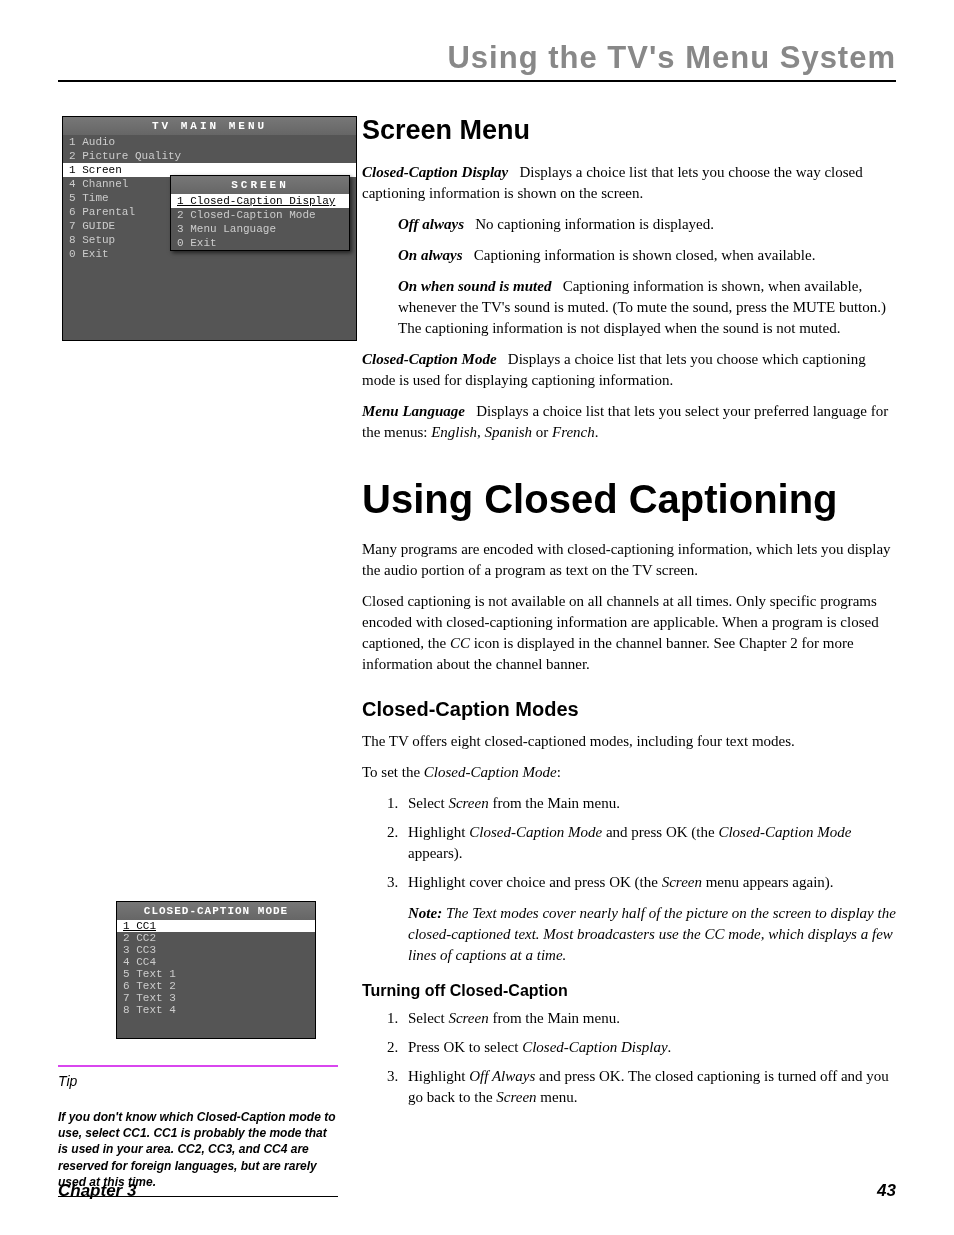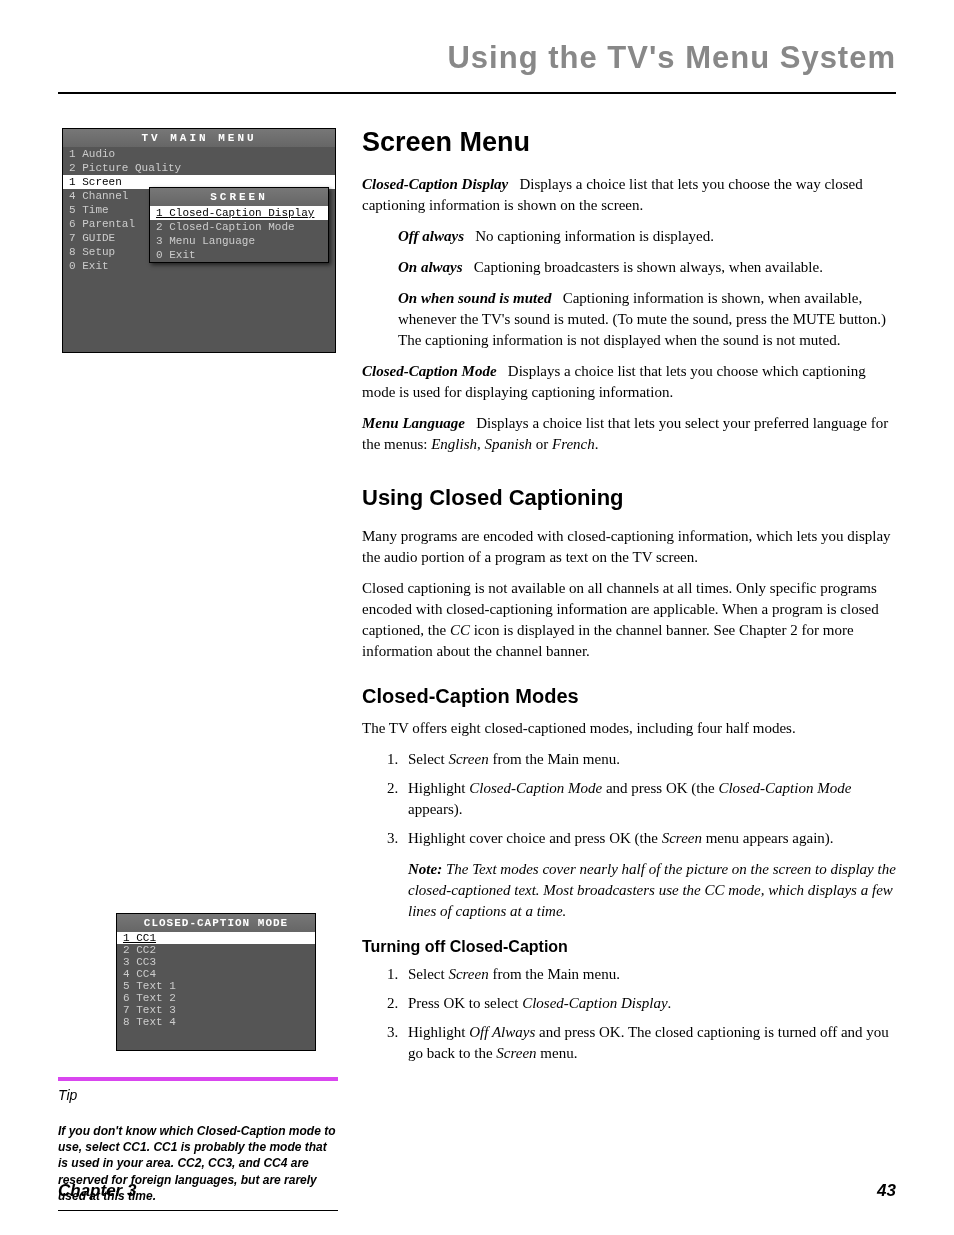--- a/index.html
+++ b/index.html
@@ -13,21 +13,21 @@
     padding: 40px 58px 40px 58px;
   }
   .page-title {
     font-family: Arial, Helvetica, sans-serif;
     font-weight: 900;
     font-size: 31px;
     color: #888;
     text-align: right;
     letter-spacing: 1px;
     border-bottom: 2px solid #000;
-    padding-bottom: 16px;
+    padding-bottom: 4px;
     margin-bottom: 30px;
   }
   .columns {
     display: flex;
     gap: 24px;
   }
   .left-col {
     width: 280px;
     flex-shrink: 0;
   }
@@ -36,21 +36,21 @@
     font-size: 15px;
     line-height: 1.4;
   }
   .right-col h1 {
     font-family: Arial, Helvetica, sans-serif;
     font-weight: bold;
     font-size: 27px;
     margin-bottom: 12px;
   }
   .right-col h1.big {
-    font-size: 22px;
+    font-size: 40px;
     margin-top: 28px;
   }
   .right-col h2 {
     font-family: Arial, Helvetica, sans-serif;
     font-weight: bold;
     font-size: 20px;
     margin-top: 20px;
     margin-bottom: 8px;
   }
   .right-col h3 {
@@ -68,21 +68,21 @@
   ol li { padding-left: 6px; margin-bottom: 8px; }
 
   
   .tvmenu {
     background: #555;
     border: 1px solid #000;
     font-family: 'Courier New', monospace;
     font-size: 11px;
     color: #ccc;
     position: relative;
-    width: 274px;
+    width: 295px;
     height: 225px;
     margin-left:4px;
     margin-top:4px;
   }
   .tvmenu .titlebar {
     background: linear-gradient(#777,#666);
     color: #fff;
     font-weight: bold;
     letter-spacing: 3px;
     text-align: center;
@@ -131,21 +131,21 @@
     font-size:11px;
   }
   .ccmenu .row { padding: 0px 6px; }
   .ccmenu .row.sel-white { background:#fff; color:#000;text-decoration:underline; }
   .ccmenu .blank { height:22px; }
 
   .tip-block {
     margin-top: 26px;
     margin-left: 0px;
     width: 280px;
-    border-top: 4px solid #d946ef;
+    border-top: 2px solid #d946ef;
     border-bottom: 1px solid #000;
     padding: 6px 0;
     font-family: Arial, Helvetica, sans-serif;
   }
   .tip-block .tip-label {
     font-style: italic;
     font-size: 14px;
     margin-bottom:4px;
   }
   .tip-block .tip-body {
@@ -222,40 +222,43 @@
 
     <h1>Screen Menu</h1>
 
     <p>
       <span class="bolditalic">Closed-Caption Display</span>&nbsp;&nbsp;&nbsp;<span>Displays a choice list that lets you choose the way closed captioning information is shown on the screen.</span>
     </p>
     <p class="indent">
       <span class="bolditalic">Off always</span>&nbsp;&nbsp;&nbsp;<span>No captioning information is displayed.</span>
     </p>
     <p class="indent">
-      <span class="bolditalic">On always</span>&nbsp;&nbsp;&nbsp;<span>Captioning broadcasters is shown always, when available.</span>
+      <span class="bolditalic">On always</span>&nbsp;&nbsp;&nbsp;<span>Captioning information is shown closed, when available.</span>
     </p>
     <p class="indent">
       <span class="bolditalic">On when sound is muted</span>&nbsp;&nbsp;&nbsp;<span>Captioning information is shown, when available, whenever the TV's sound is muted. (To mute the sound, press the MUTE button.) The captioning information is not displayed when the sound is not muted.</span>
     </p>
     <p>
       <span class="bolditalic">Closed-Caption Mode</span>&nbsp;&nbsp;&nbsp;<span>Displays a choice list that lets you choose which captioning mode is used for displaying captioning information.</span>
     </p>
     <p>
       <span class="bolditalic">Menu Language</span>&nbsp;&nbsp;&nbsp;<span>Displays a choice list that lets you select your preferred language for the menus: </span><span class="italic">English</span><span>, </span><span class="italic">Spanish</span><span> or </span><span class="italic">French</span><span>.</span>
     </p>
 
     <h1 class="big">Using Closed Captioning</h1>
     <p>Many programs are encoded with closed-captioning information, which lets you display the audio portion of a program as text on the TV screen.</p>
     <p>
       <span>Closed captioning is not available on all channels at all times. Only specific programs encoded with closed-captioning information are applicable. When a program is closed captioned, the </span><span class="italic">CC</span><span> icon is displayed in the channel banner. See Chapter 2 for more information about the channel banner.</span>
     </p>
 
     <h2>Closed-Caption Modes</h2>
-    <p>The TV offers eight closed-captioned modes, including four half modes.</p>
+    <p>The TV offers eight closed-captioned modes, including four text modes.</p>
+    <p>
+      <span>To set the </span><span class="italic">Closed-Caption Mode</span><span>:</span>
+    </p>
     <ol>
       <li><span>Select </span><span class="italic">Screen</span><span> from the Main menu.</span></li>
       <li><span>Highlight </span><span class="italic">Closed-Caption Mode</span><span> and press OK  (the </span><span class="italic">Closed-Caption Mode</span><span> appears).</span></li>
       <li><span>Highlight cover choice and press OK (the </span><span class="italic">Screen</span><span> menu appears again).</span>
         <p class="italic" style="margin-top:10px;"><span class="bolditalic">Note:</span><span> The Text modes cover nearly half of the picture on the screen to display the closed-captioned text. Most broadcasters use the CC mode, which displays a few lines of captions at a time.</span></p>
       </li>
     </ol>
 
     <h3>Turning off Closed-Caption</h3>
     <ol>

